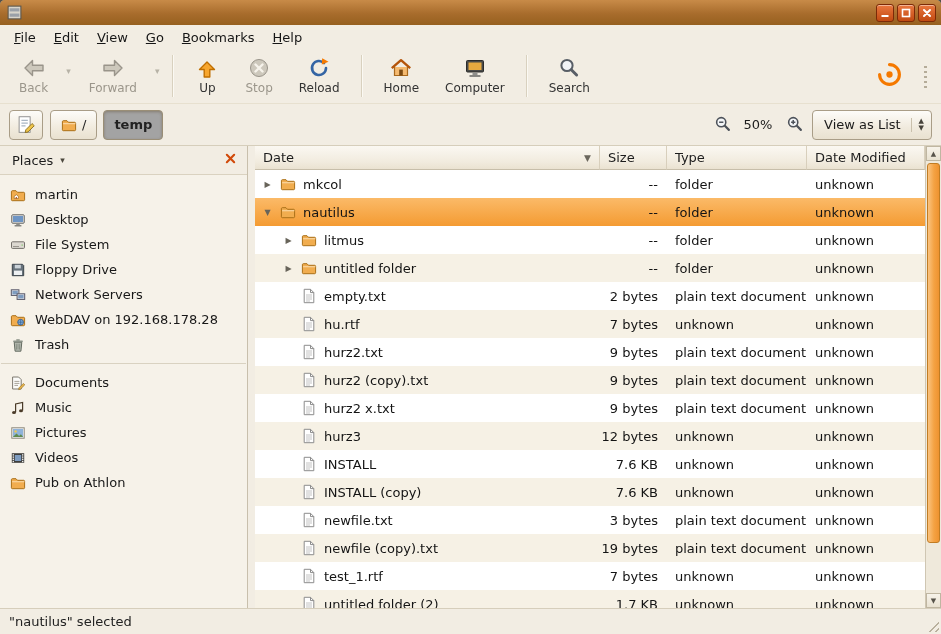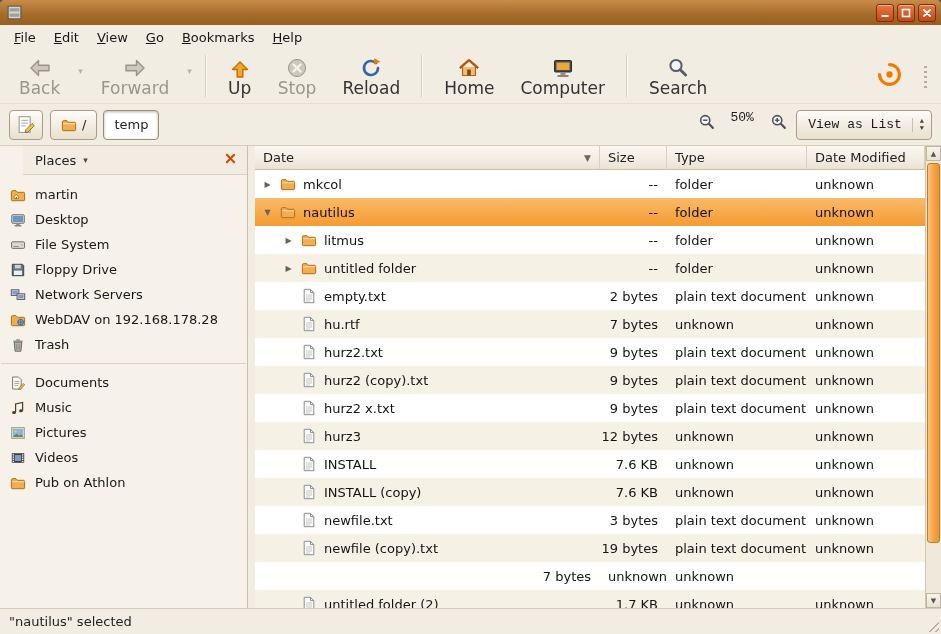--- a/index.html
+++ b/index.html
@@ -18,46 +18,46 @@
   .menubar{height:24px;background:#F2EDE3;display:flex;align-items:stretch;padding-left:5px;}
   .menu-item{padding:0 9px;display:flex;align-items:center;color:#161616;cursor:pointer;}
 
   
   .toolbar{height:54px;background:#F2EDE3;display:flex;align-items:flex-start;padding:3px 6px 0;position:relative;}
   .tb-item{display:flex;align-items:flex-start;}
   .tb-btn{display:flex;flex-direction:column;align-items:center;gap:1px;padding:4px 13px 3px;border-radius:3px;color:#333;cursor:pointer;}
   .tb-btn.disabled{color:#9b968b;cursor:default;}
   .tb-icon{width:24px;height:24px;}
   .tb-icon svg{width:24px;height:24px;display:block;}
-  .tb-label{font-size:17px;line-height:15px;white-space:nowrap;}
+  .tb-label{font-size:12px;line-height:15px;white-space:nowrap;}
   .tb-dd{font-size:9px;color:#6e6a60;padding:0 5px;margin-top:14px;cursor:pointer;}
   .tb-dd.disabled{color:#b7b2a6;cursor:default;}
   .tb-sep{width:0;border-left:1px solid #D9D1BF;border-right:1px solid #FBF9F3;height:42px;margin:3px 8px 0;}
   .throbber{position:absolute;right:38px;top:12px;width:27px;height:27px;}
   .throbber svg{width:27px;height:27px;}
   .tb-grip{position:absolute;right:14px;top:17px;width:3px;height:22px;background:repeating-linear-gradient(#B5AC99 0 2px,transparent 2px 5px);}
 
   
   .locationbar{height:43px;background:#F2EDE3;border-top:1px solid #E7E0CF;border-bottom:1px solid #D6CEBB;display:flex;align-items:center;padding:0 9px;gap:7px;}
   .loc-btn{display:inline-flex;align-items:center;gap:5px;height:30px;padding:0 10px;border:1px solid #A99D87;border-radius:4px;background:linear-gradient(#FDFCF9,#F1EBDE 60%,#E9E1D0);font-family:inherit;font-size:13px;color:#222;cursor:pointer;}
   .loc-btn.icon-only{width:34px;justify-content:center;padding:0;}
   .loc-btn svg{display:block;}
   .pb-icon svg{width:16px;height:16px;}
-  .path-btn.active{background:#ffffff;box-shadow:inset 0 1px 3px rgba(90,70,40,.4);border-color:#9a8e76;font-weight:normal;}
-  .loc-right{margin-left:auto;display:flex;gap:5px;font-family:Liberation Mono, monospace;}
+  .path-btn.active{background:#a3a3a3;box-shadow:inset 0 1px 3px rgba(90,70,40,.4);border-color:#9a8e76;font-weight:bold;}
+  .loc-right{margin-left:auto;display:flex;align-items:center;gap:5px;}
   .zoom-btn{width:26px;height:26px;border:none;background:transparent;display:grid;place-items:center;cursor:pointer;}
   .zoom-btn svg{width:17px;height:17px;}
   .zoom-label{min-width:36px;text-align:center;color:#1c1c1c;}
   .view-combo{display:inline-flex;align-items:center;height:30px;border:1px solid #A99D87;border-radius:4px;background:linear-gradient(#FDFCF9,#F0EADD 60%,#E9E1D0);padding:0 7px 0 11px;cursor:pointer;color:#1c1c1c;}
   .view-combo .spin{display:flex;flex-direction:column;font-size:7px;line-height:7px;color:#46423a;margin-left:10px;padding-left:7px;border-left:1px solid #C9C0AC;}
 
   
   .content{display:flex;height:462px;background:#F2EDE3;}
   .sidebar{width:248px;background:#F6F2E9;border-right:1px solid #C8BFAC;display:flex;flex-direction:column;flex:none;}
-  .sidebar-header{height:29px;flex:none;display:flex;align-items:center;background:#F2EDE3;border-bottom:1px solid #DAD2C0;padding:0 7px 0 3px;margin-left:23px;}
+  .sidebar-header{height:29px;flex:none;display:flex;align-items:center;background:#F2EDE3;border-bottom:1px solid #DAD2C0;padding:0 7px 0 3px;}
   .places-btn{display:inline-flex;align-items:center;gap:7px;background:transparent;border:none;font-family:inherit;font-size:13px;color:#1c1c1c;padding:4px 9px;cursor:pointer;}
   .places-caret{font-size:9px;color:#4c483e;}
   .places-close{margin-left:auto;background:transparent;border:none;width:20px;height:20px;display:grid;place-items:center;cursor:pointer;}
   .places-close svg{width:13px;height:13px;}
   .sb-list{padding-top:7px;overflow:hidden;}
   .sb-item{height:25px;display:flex;align-items:center;gap:9px;padding-left:10px;color:#181818;cursor:pointer;white-space:nowrap;}
   .sb-icon{width:16px;height:16px;flex:none;}
   .sb-icon svg{width:16px;height:16px;display:block;}
   .sb-sep{border-top:1px solid #D9D2C1;margin:6px 1px;}
 
@@ -673,20 +673,31 @@
                   <path d="M5 7h6M5 9h6M5 11h6M5 13h4" stroke="#C3C3C3"></path>
                 </svg>
               </span>
               <span>newfile (copy).txt</span>
             </div>
             <div class="cell size">19 bytes</div>
             <div class="cell type">plain text document</div>
             <div class="cell date">unknown</div>
           </div>
           <div class="row">
+            <div class="cell name" style="padding-left:27px">
+              <span class="expander"></span>
+              <span class="row-icon">
+                <svg viewBox="0 0 16 16">
+                  <path d="M3.2 1.3h6.3l3.3 3.3v10.1H3.2z" fill="#fff" stroke="#8C8C8C"></path>
+                  <path d="M9.5 1.3v3.3h3.3" fill="none" stroke="#8C8C8C"></path>
+                  <path d="M5 7h6M5 9h6M5 11h6M5 13h4" stroke="#C3C3C3"></path>
+                </svg>
+              </span>
+              <span>test_1.rtf</span>
+            </div>
             <div class="cell size">7 bytes</div>
             <div class="cell type">unknown</div>
             <div class="cell date">unknown</div>
           </div>
           <div class="row alt">
             <div class="cell name" style="padding-left:27px">
               <span class="expander"></span>
               <span class="row-icon">
                 <svg viewBox="0 0 16 16">
                   <path d="M3.2 1.3h6.3l3.3 3.3v10.1H3.2z" fill="#fff" stroke="#8C8C8C"></path>

